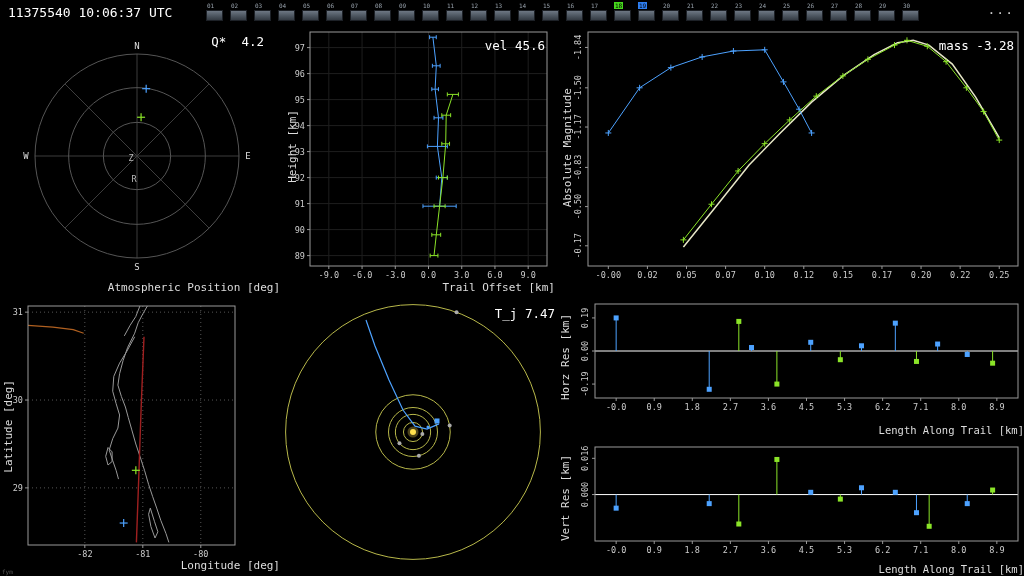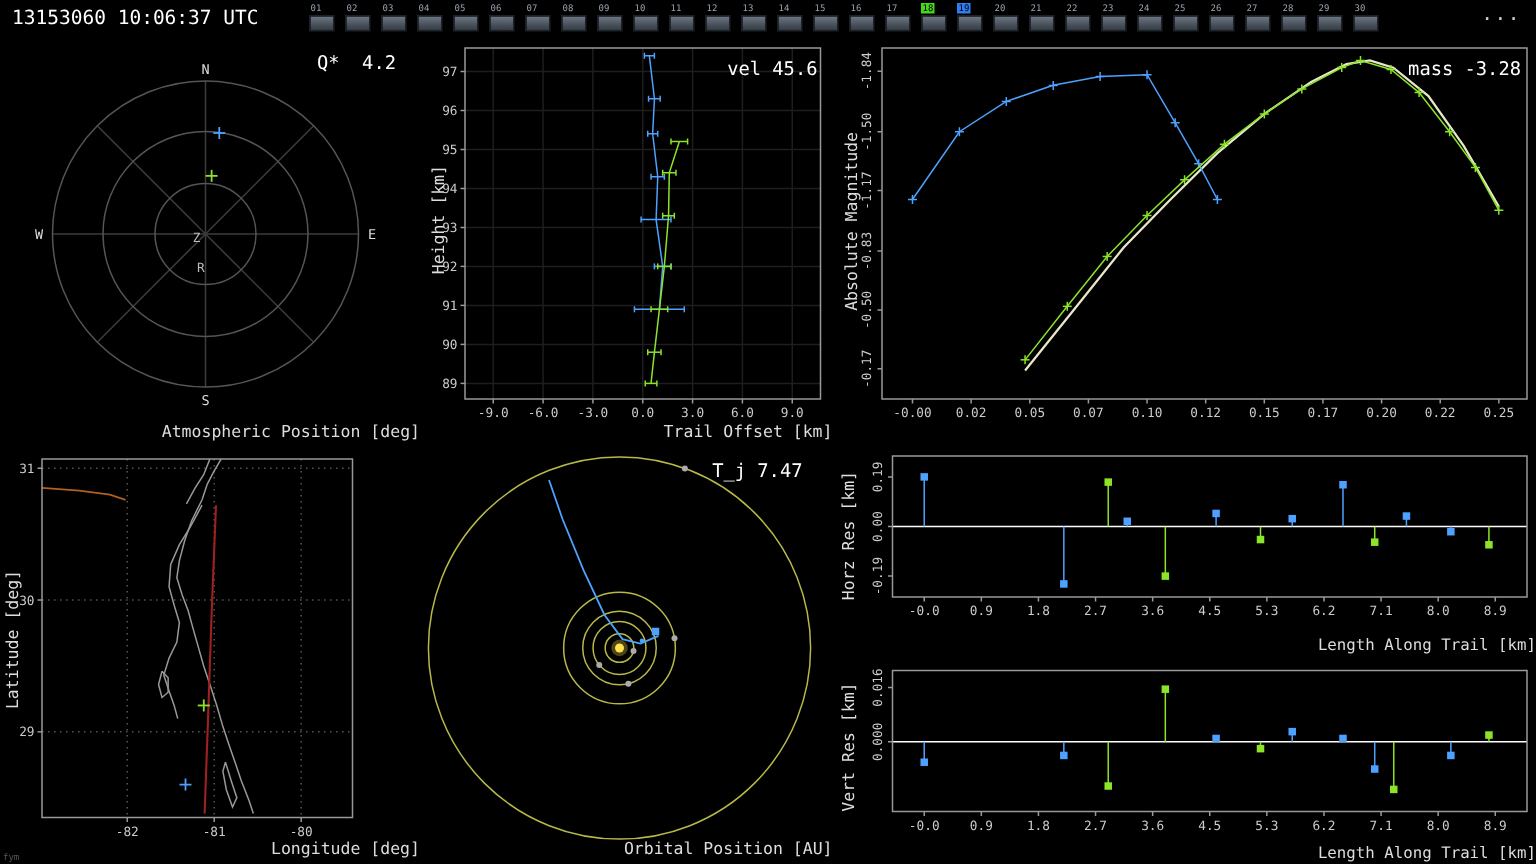--- a/index.html
+++ b/index.html
@@ -13,21 +13,21 @@
   .frame .num{font-size:6px;line-height:7px;color:#97a1ab;padding:0 1px}
   .frame.green .num{background:#46d81c;color:#000}
   .frame.blue .num{background:#2e7ef0;color:#000}
   .frame .thumb{width:17px;height:11px;margin-top:1px;background:linear-gradient(180deg,#6d7783,#49525c 60%,#343b43);border:1px solid #1d2127}
   .overflow{position:absolute;right:10px;top:2px;font-size:13px;color:#ccc;letter-spacing:1px;cursor:pointer}
   .panel{position:absolute}
   .panel svg{position:absolute;left:0;top:0;display:block}
   svg text{font-family:"DejaVu Sans Mono",monospace}
   .anno{position:absolute;top:12px;right:10px;font-size:12.5px;color:#fff;white-space:pre}
   #panel-atmos .anno{right:16px;top:8px}
-  #panel-orbit .anno{right:20px;top:8px}
+  #panel-orbit .anno{right:0;top:8px}
   .caption{position:absolute;left:0;right:0;bottom:4px;text-align:right;font-size:11px;color:#ddd}
   #panel-horzres .caption,#panel-vertres .caption{bottom:1px;font-size:10.5px}
   .ylab{position:absolute;writing-mode:vertical-rl;transform:rotate(180deg);font-size:11px;color:#ddd;white-space:nowrap}
   #panel-trail .ylab{left:6px;top:84px}
   #panel-mag .ylab{left:6px;top:62px}
   #panel-map .ylab{left:2px;top:82px}
   #panel-horzres .ylab{left:4px;top:16px}
   #panel-vertres .ylab{left:4px;top:18px}
   #panel-atmos{left:0;top:26px;width:280px;height:272px}
   #panel-trail{left:280px;top:26px;width:275px;height:272px}
@@ -36,21 +36,21 @@
   #panel-orbit{left:280px;top:298px;width:275px;height:278px}
   #panel-horzres{left:555px;top:298px;width:469px;height:139px}
   #panel-vertres{left:555px;top:437px;width:469px;height:139px}
   .corner{position:absolute;left:2px;bottom:1px;font-size:6px;color:#555}
 </style>
 </head>
 <body>
 
 <div id="app">
   <header>
-    <div class="ts">13153060 10:06:37 UTC</div>
+    <div class="ts">11375540 10:06:37 UTC</div>
     <div class="frames" id="frames">
         <div class="frame normal">
           <div class="num">01</div>
           <div class="thumb"></div>
         </div>
         <div class="frame normal">
           <div class="num">02</div>
           <div class="thumb"></div>
         </div>
         <div class="frame normal">
@@ -447,21 +447,20 @@
           <circle cx="142.34620032501152" cy="135.9865962057637" r="2" fill="#ababab"></circle>
           <circle cx="119.48697602338123" cy="145.33877343487055" r="2" fill="#ababab"></circle>
           <circle cx="138.92708644219186" cy="157.77224529376193" r="2" fill="#ababab"></circle>
           <circle cx="169.67424072217463" cy="127.53334186368352" r="2" fill="#ababab"></circle>
           <circle cx="176.5733662596902" cy="14.283160111875276" r="2" fill="#ababab"></circle>
           <path d="M159.0 125.9 L147.0 131.1 L135.0 128.1 L123.0 112.0 L109.0 82.1 L95.0 48.0 L86.0 22.0" fill="none" stroke="#4da2ff" stroke-width="1.2"></path>
           <rect x="154.51" y="120.475" width="5" height="5" fill="#4da2ff"></rect>
           <circle cx="147.945" cy="129.1" r="1.5" fill="#4da2ff"></circle>
         </svg>
       <div class="anno">T_j 7.47</div>
-      <div class="caption">Orbital Position [AU]</div>
     </section>
 
     <section class="panel" id="panel-horzres">
       <svg id="svg-horzres" width="469" height="139" viewBox="0 0 469 139">
           <line x1="40" y1="53" x2="463" y2="53" stroke="#ffffff" stroke-width="1"></line>
           <line x1="61.150000000000006" y1="53" x2="61.150000000000006" y2="19.925925925925924" stroke="#4da2ff"></line>
           <line x1="154.21" y1="53" x2="154.21" y2="91.29629629629629" stroke="#4da2ff"></line>
           <line x1="196.51" y1="53" x2="196.51" y2="49.51851851851851" stroke="#4da2ff"></line>
           <line x1="255.73" y1="53" x2="255.73" y2="44.2962962962963" stroke="#4da2ff"></line>
           <line x1="306.49" y1="53" x2="306.49" y2="47.77777777777778" stroke="#4da2ff"></line>

